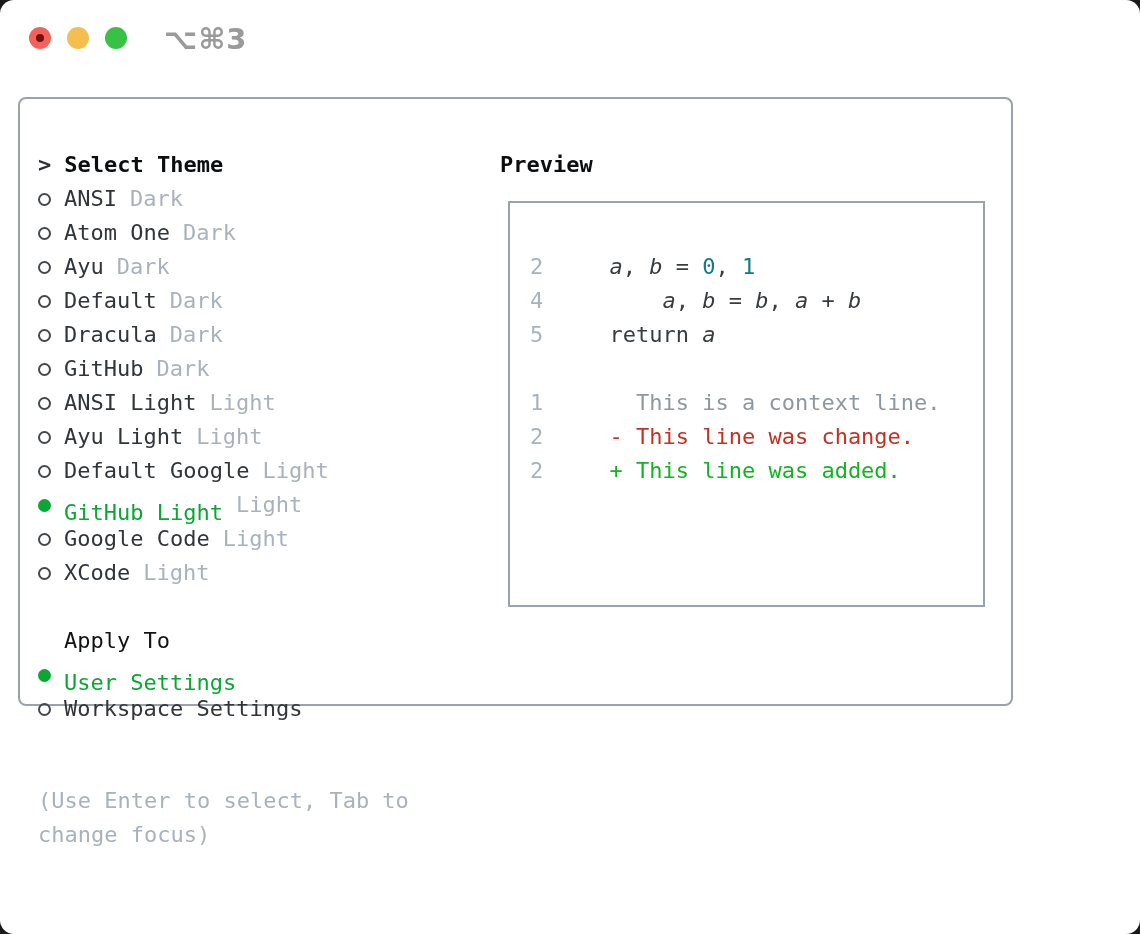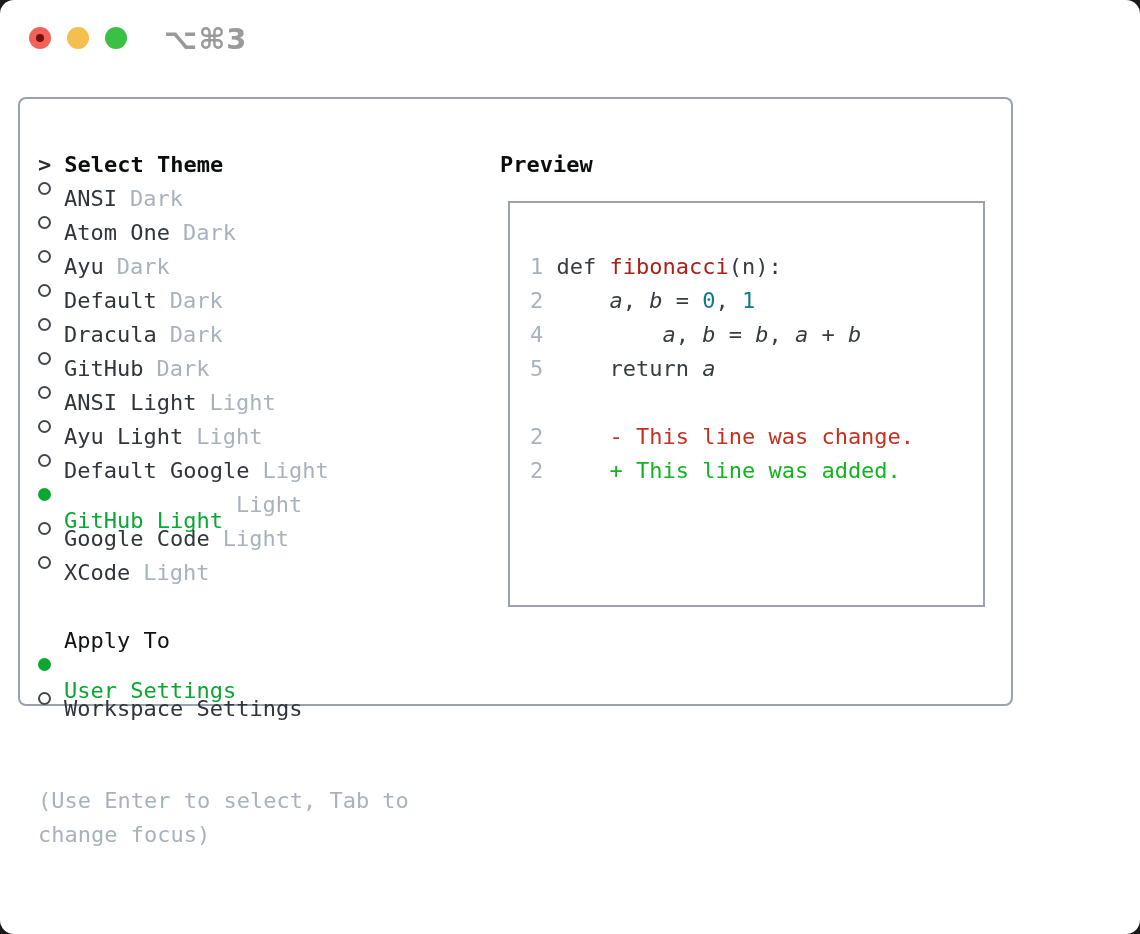--- a/index.html
+++ b/index.html
@@ -48,21 +48,21 @@
     border:2px solid var(--border-gray);border-radius:8px;background:#fff;padding-left:30px;
   }
   .panel, .panel *{font-size:22px;line-height:34px;}
   .header-row{position:absolute;left:18px;top:49px;height:34px;white-space:pre;
     font-weight:700;color:var(--heading-black);}
   .header-row .prompt{font-weight:700;color:#2c2f33;margin-right:13px;}
   
   .list{position:absolute;left:18px;}
   #theme-list{top:83px;}
   #apply-list{top:559px;}
-  .list-row{display:flex;align-items:flex-start;height:34px;cursor:default;}
+  .list-row{display:flex;align-items:center;height:34px;cursor:default;}
   .radio{width:13px;height:13px;border-radius:50%;border:2px solid #43484e;
     flex:0 0 13px;margin-right:13px;}
   .radio.sel{border:none;background:var(--accent-green);}
   .name{color:var(--list-text);white-space:pre;}
   .name.sel{color:var(--accent-green);margin-top:16px;}
   .tag{color:var(--muted-gray);margin-left:13px;white-space:pre;}
   .apply-title{position:absolute;left:44px;top:525px;color:#101214;white-space:pre;}
   .hint{position:absolute;left:18px;top:661px;width:400px;color:var(--muted-gray);margin-top:24px;}
   
   .preview-title{position:absolute;left:480px;top:49px;font-weight:700;color:var(--heading-black);white-space:pre;}
@@ -171,24 +171,24 @@
           <span class="name">Workspace Settings</span>
         </div>
       </div>
 
     <div class="hint">(Use Enter to select, Tab to change focus)</div>
 
     <div class="preview-title">Preview</div>
 
     <div class="preview-box">
       <div class="codepane" id="codepane">
-          <div class="code-line"><span class="ln">1</span><span class="tk-plain">def </span><span class="tk-func">fibonacci</span><span class="tk-plain">(n):</span></div>
           <div class="code-line"><span class="ln">2</span><span class="tk-plain">    </span><span class="tk-var">a</span><span class="tk-plain">, </span><span class="tk-var">b</span><span class="tk-plain"> = </span><span class="tk-numlit">0</span><span class="tk-plain">, </span><span class="tk-numlit">1</span></div>
           <div class="code-line"><span class="ln">4</span><span class="tk-plain">        </span><span class="tk-var">a</span><span class="tk-plain">, </span><span class="tk-var">b</span><span class="tk-plain"> = </span><span class="tk-var">b</span><span class="tk-plain">, </span><span class="tk-var">a</span><span class="tk-plain"> + </span><span class="tk-var">b</span></div>
           <div class="code-line"><span class="ln">5</span><span class="tk-plain">    return </span><span class="tk-var">a</span></div>
           <div class="code-line"><span class="ln"></span></div>
+          <div class="code-line"><span class="ln">1</span><span class="tk-ctx">      This is a context line.</span></div>
           <div class="code-line"><span class="ln">2</span><span class="tk-del">    - This line was change.</span></div>
           <div class="code-line"><span class="ln">2</span><span class="tk-add">    + This line was added.</span></div>
         </div>
     </div>
 
   </div>
 </div>
 
 </body></html>

